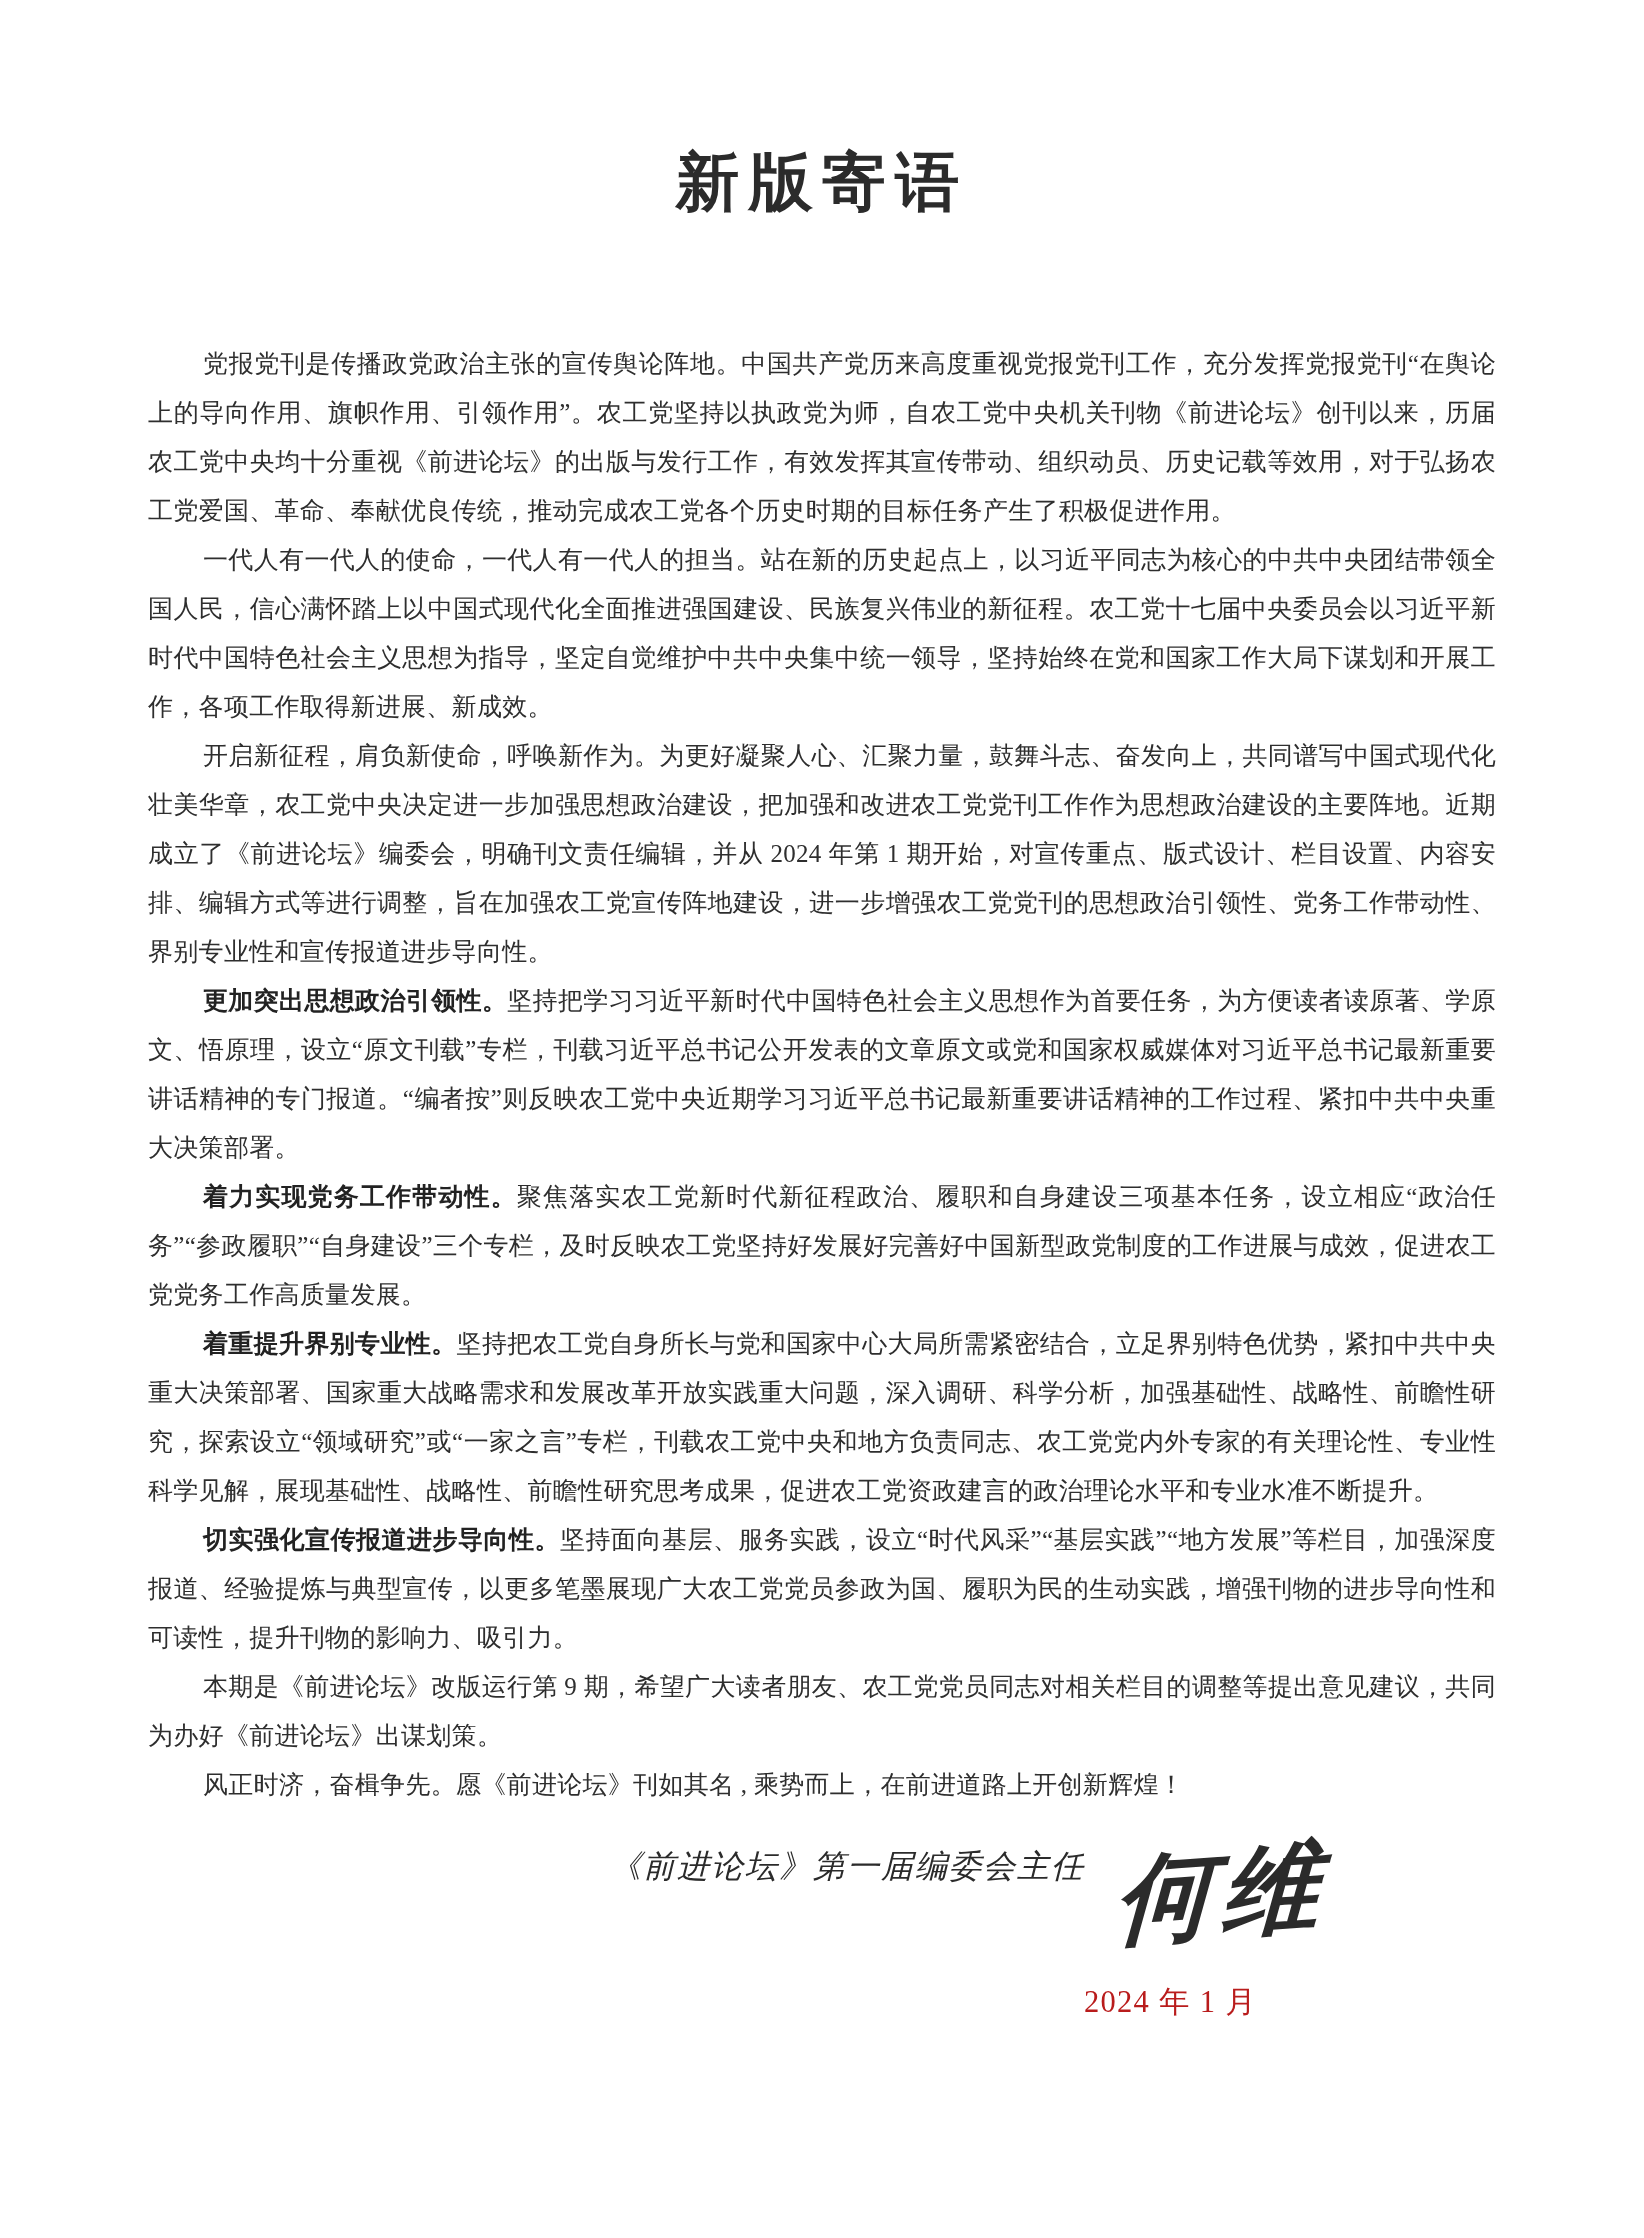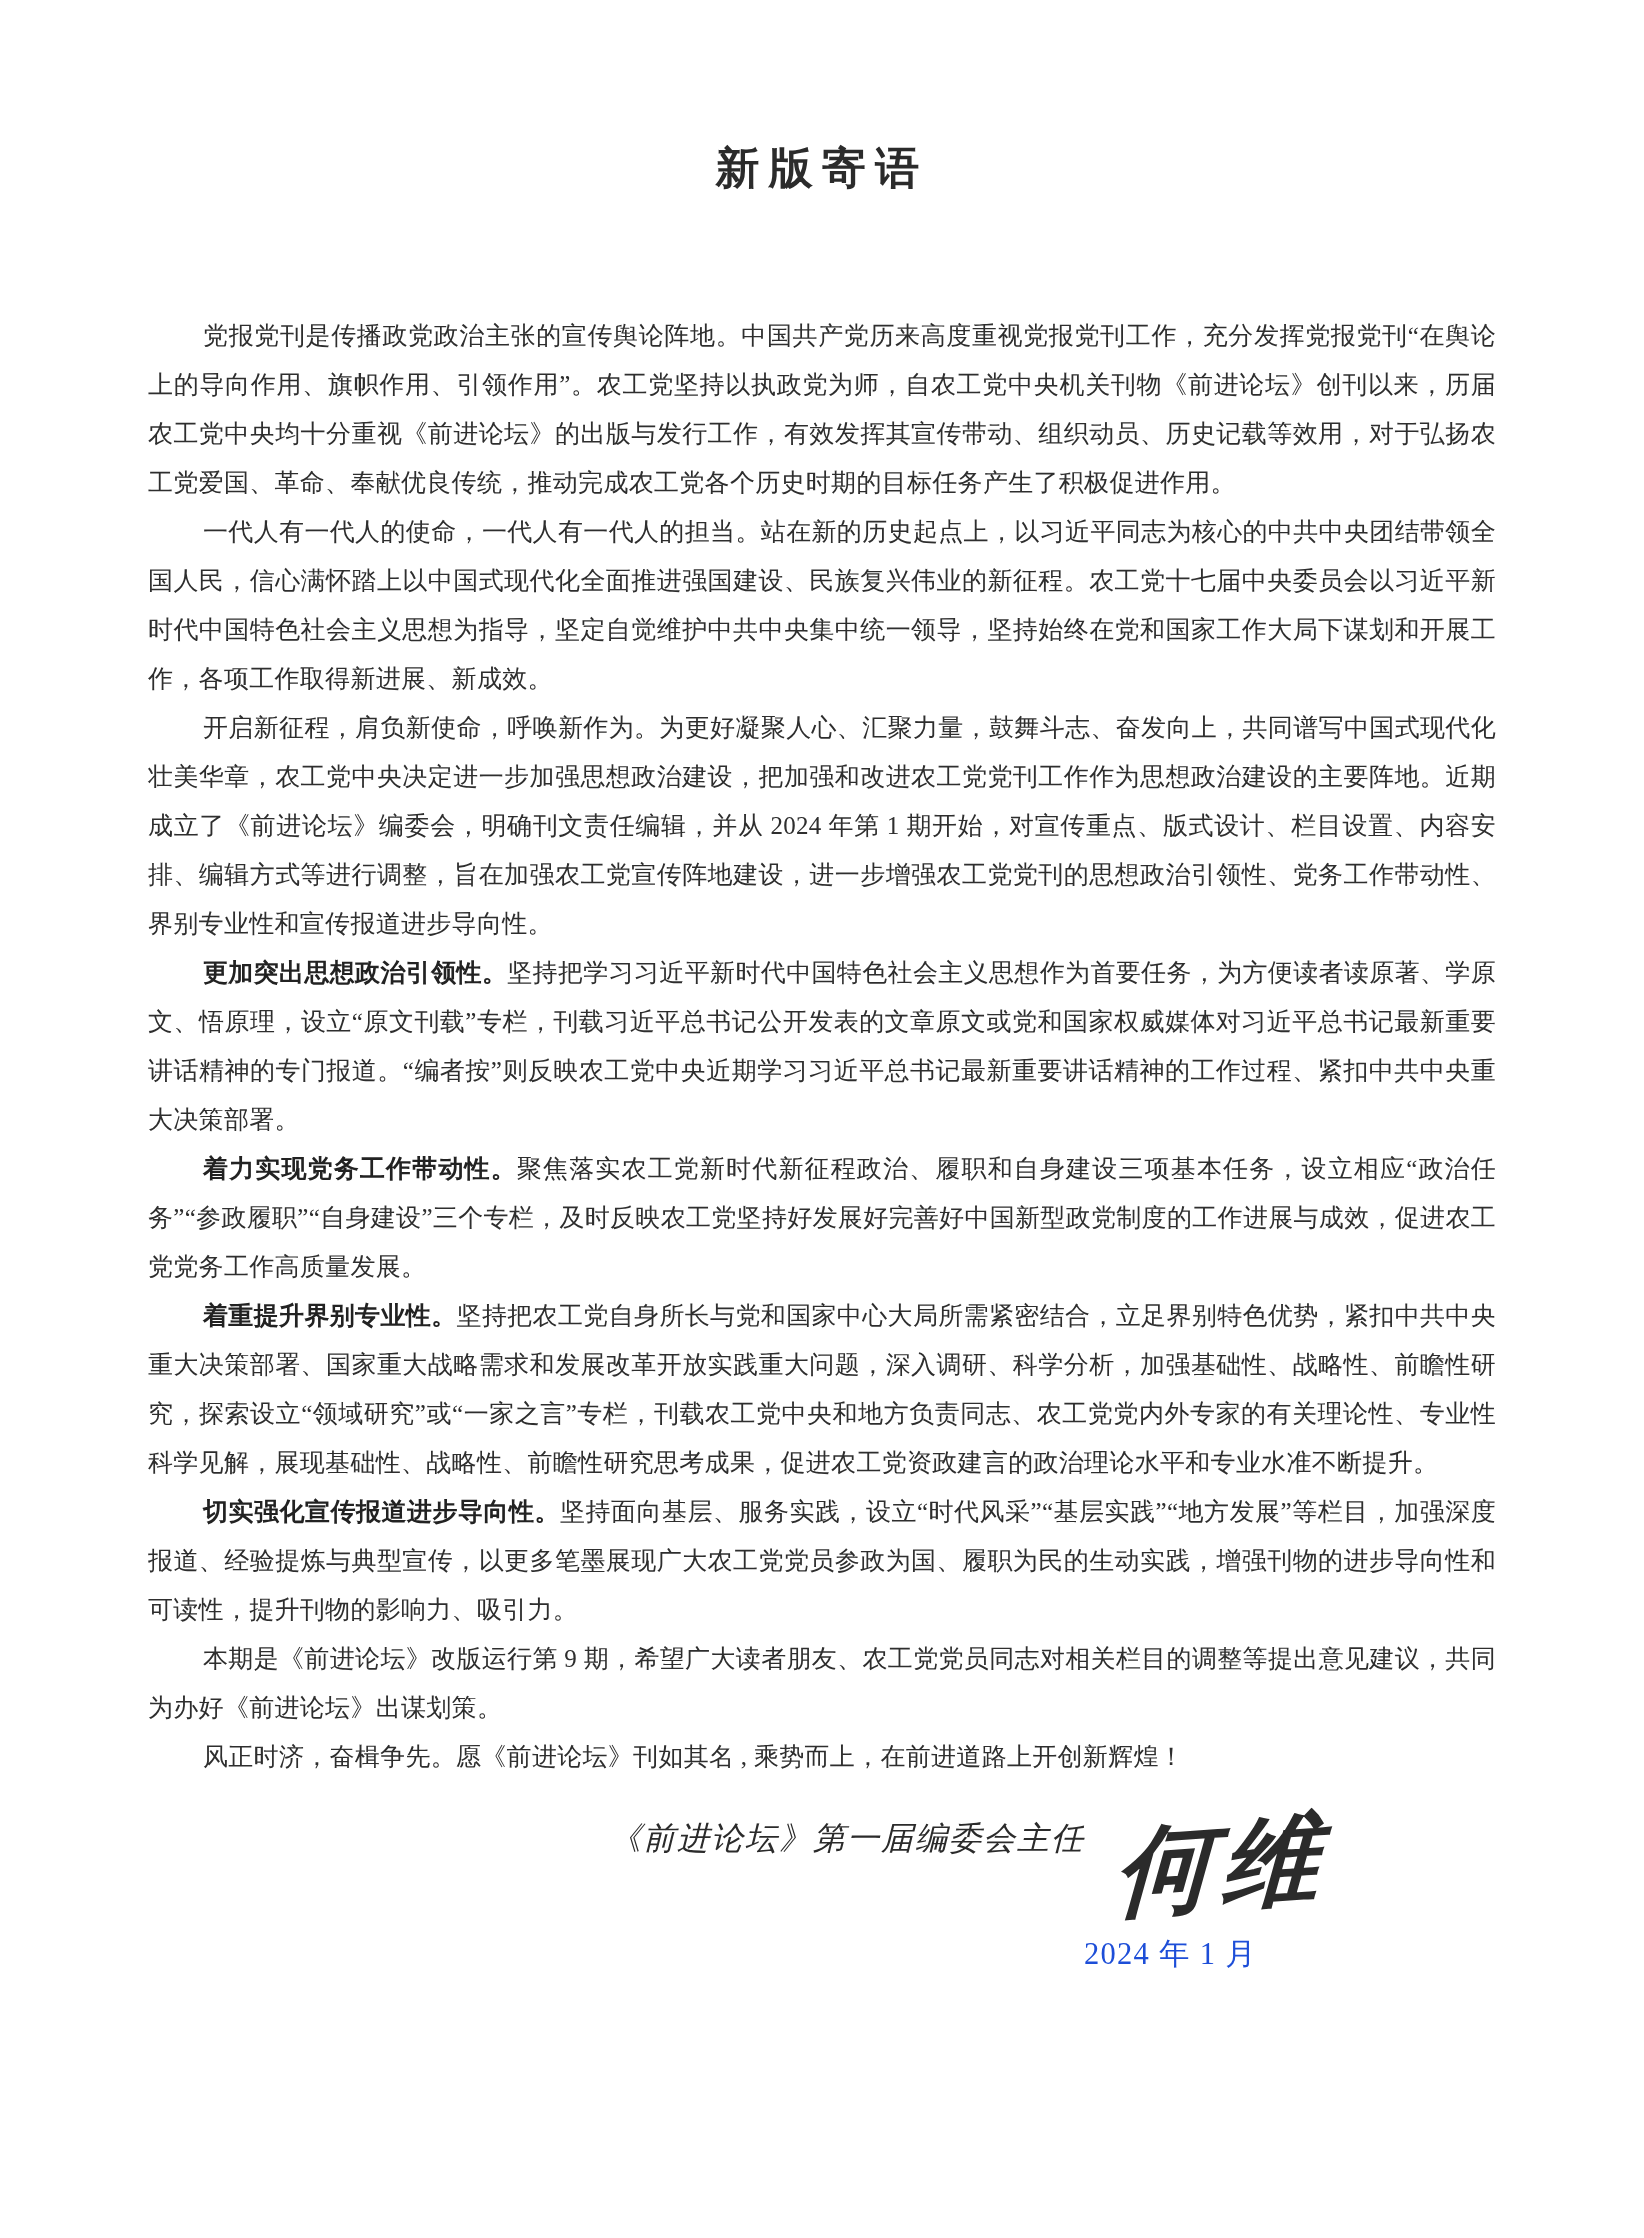--- a/index.html
+++ b/index.html
@@ -19,21 +19,21 @@
     width: 1644px;
     height: 2239px;
     padding: 139px 148px 0 148px;
     background: #ffffff;
     overflow: hidden;
   }
   h1.doc-title {
     margin: 0 0 113px 0;
     padding: 0;
     text-align: center;
-    font-size: 44px;
+    font-size: 64px;
     font-weight: bold;
     letter-spacing: 9.3px;
     color: #2b2b2b;
     font-family: Liberation Serif, serif;
   }
   .body-text p {
     margin: 0;
     padding: 0;
     font-size: 25px;
     line-height: 49px;
@@ -72,26 +72,26 @@
     font-size: 98px;
     font-weight: bold;
     font-style: italic;
     letter-spacing: 8px;
     color: #2b2b2b;
     transform: rotate(-4deg) skewX(-6deg);
     line-height: 1;
     white-space: nowrap;
   }
   .sig-date {
-    margin-top: 4px;
+    margin-top: 24px;
     padding-right: 70px;
     text-align: right;
     font-size: 30.5px;
     letter-spacing: 1.3px;
-    color: #1d4ed8;
+    color: #b91c1c;
   }
 </style>
 </head>
 <body>
 
 <div class="page">
 
   <h1 class="doc-title">新版寄语</h1>
 
   <div class="body-text">

